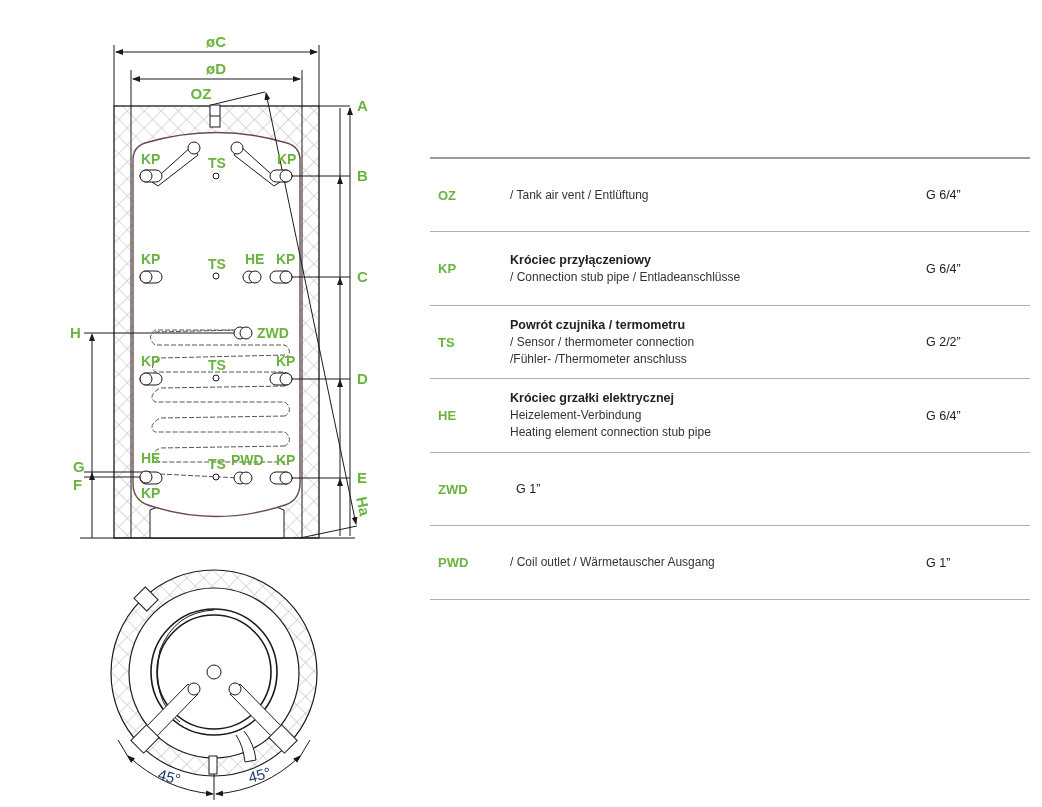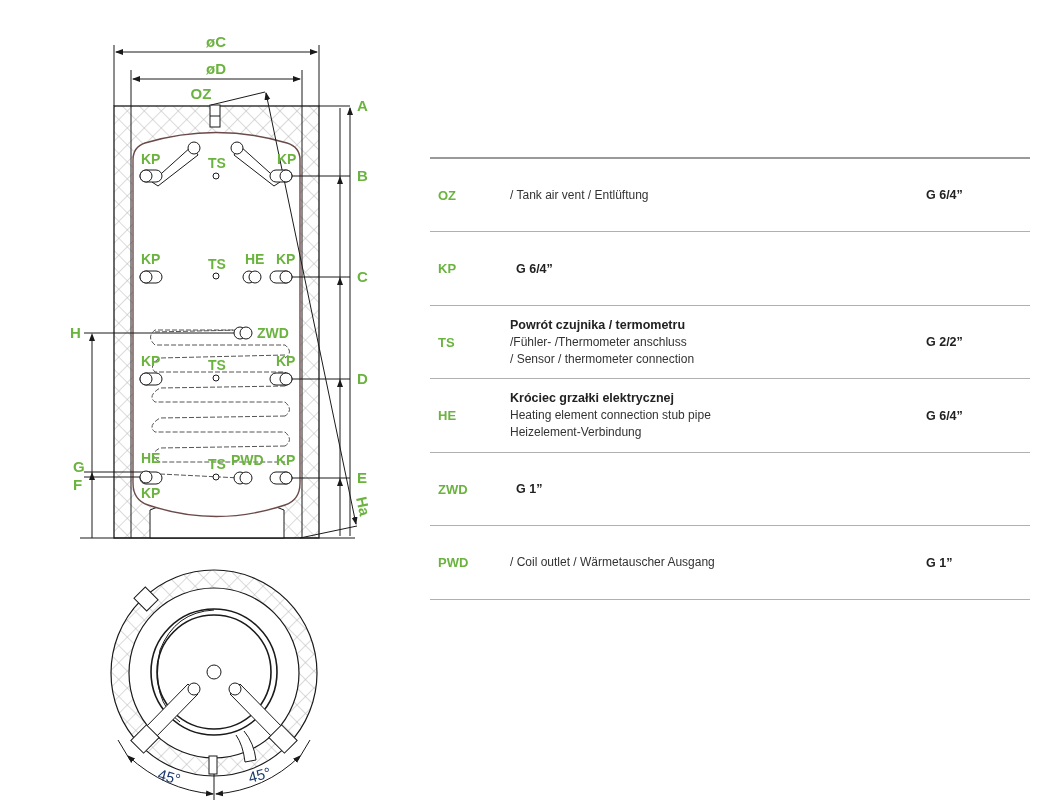--- a/index.html
+++ b/index.html
@@ -7,21 +7,21 @@
   #diagram { position: absolute; left: 0; top: 0; }
   .dimlabel { font-family: "Liberation Sans", sans-serif; font-weight: bold; fill: #6bb33f; font-size: 15px; }
   .conlabel { font-family: "Liberation Sans", sans-serif; font-weight: bold; fill: #6bb33f; font-size: 14px; }
   .anglelabel { font-family: "Liberation Sans", sans-serif; fill: #1f3b6e; font-size: 15px; }
   #legend-table { position: absolute; left: 430px; top: 157px; width: 600px; }
   .lt-top { height: 2px; background: #9a9a9a; }
   .lt-row { position: relative; border-bottom: 1.5px solid #b0b0b0; display: flex; align-items: center; }
   .lt-code { width: 80px; color: #6bb33f; font-size: 13px; font-weight: bold; padding-left: 8px; box-sizing: border-box; }
   .lt-desc { width: 410px; font-size: 12px; color: #333; line-height: 17px; }
   .lt-desc .title { font-weight: bold; color: #222; font-size: 12.5px; }
-  .lt-size { width: 110px; font-size: 12.5px; font-weight: bold; color: #222; text-align: left; padding-left: 6px; box-sizing: border-box; }
+  .lt-size { width: 110px; font-size: 12.5px; font-weight: normal; color: #222; text-align: left; padding-left: 6px; box-sizing: border-box; }
 </style>
 </head>
 <body>
 
 <svg id="diagram" width="420" height="807" viewBox="0 0 420 807" xmlns="http://www.w3.org/2000/svg">
   <defs>
     <pattern id="hatch" patternUnits="userSpaceOnUse" width="12" height="12" patternTransform="rotate(45)">
       <rect width="12" height="12" fill="#ffffff"></rect>
       <line x1="0" y1="0" x2="0" y2="12" stroke="#b8b8b8" stroke-width="1"></line>
       <line x1="0" y1="0" x2="12" y2="0" stroke="#b8b8b8" stroke-width="1"></line>
@@ -199,39 +199,43 @@
   <div class="lt-row" style="height:72px;">
     <div class="lt-code">OZ</div>
     <div class="lt-desc">
       <div>/ Tank air vent / Entlüftung</div>
     </div>
     <div class="lt-size">G 6/4”</div>
   </div>
 
   <div class="lt-row" style="height:73px;">
     <div class="lt-code">KP</div>
+    <div class="lt-desc">
+      <div class="title">Króciec przyłączeniowy</div>
+      <div>/ Connection stub pipe / Entladeanschlüsse</div>
+    </div>
     <div class="lt-size">G 6/4”</div>
   </div>
 
   <div class="lt-row" style="height:72px;">
     <div class="lt-code">TS</div>
     <div class="lt-desc">
       <div class="title">Powrót czujnika / termometru</div>
+      <div>/ Sensor / thermometer connection</div>
       <div>/Fühler- /Thermometer anschluss</div>
-      <div>/ Sensor / thermometer connection</div>
     </div>
     <div class="lt-size">G 2/2”</div>
   </div>
 
   <div class="lt-row" style="height:73px;">
     <div class="lt-code">HE</div>
     <div class="lt-desc">
       <div class="title">Króciec grzałki elektrycznej</div>
+      <div>Heizelement-Verbindung</div>
       <div>Heating element connection stub pipe</div>
-      <div>Heizelement-Verbindung</div>
     </div>
     <div class="lt-size">G 6/4”</div>
   </div>
 
   <div class="lt-row" style="height:72px;">
     <div class="lt-code">ZWD</div>
     <div class="lt-size">G 1”</div>
   </div>
 
   <div class="lt-row" style="height:73px;">

